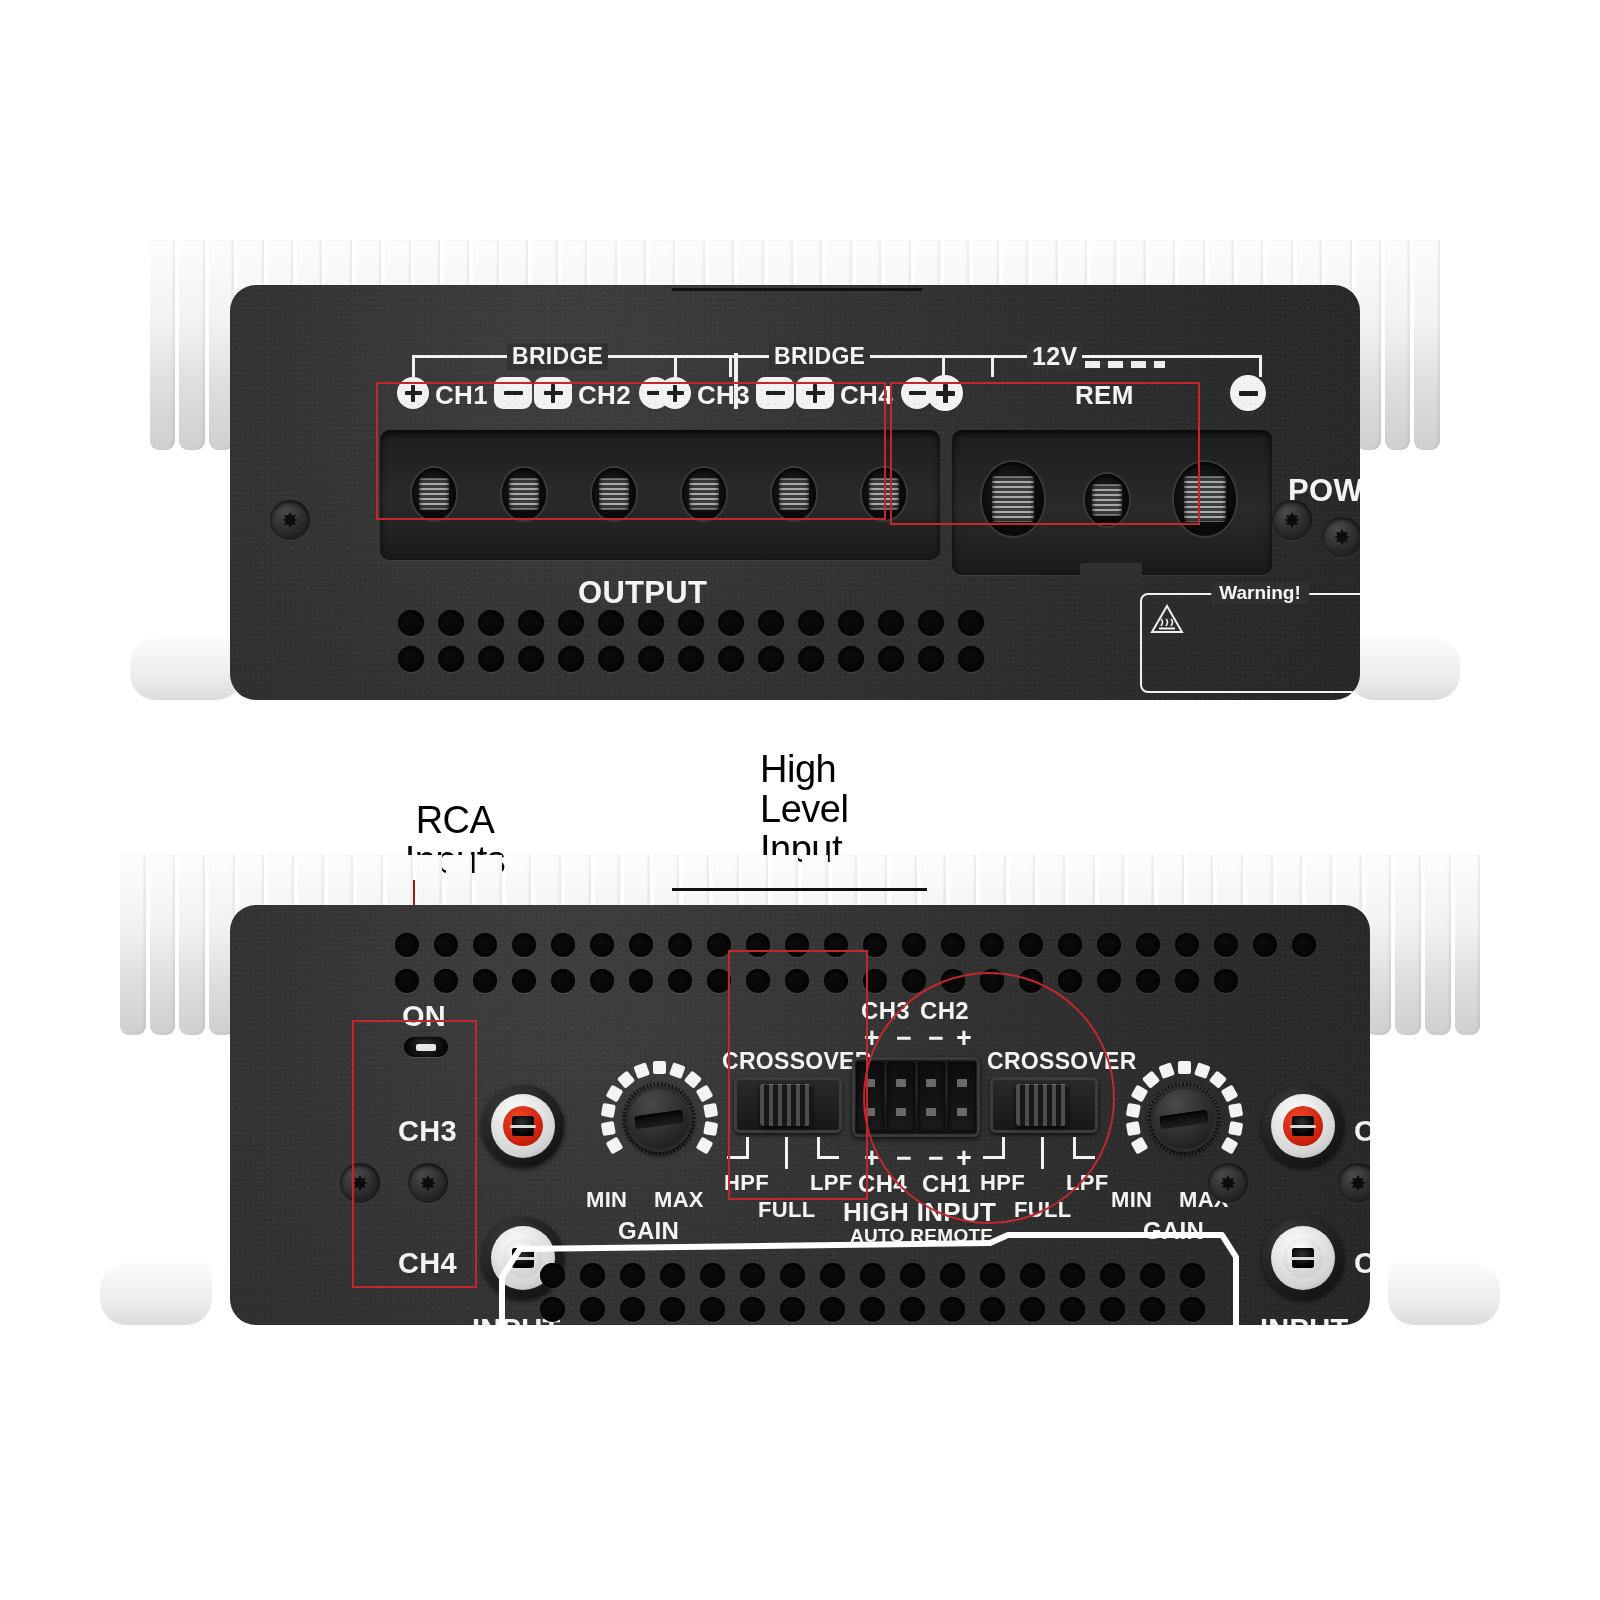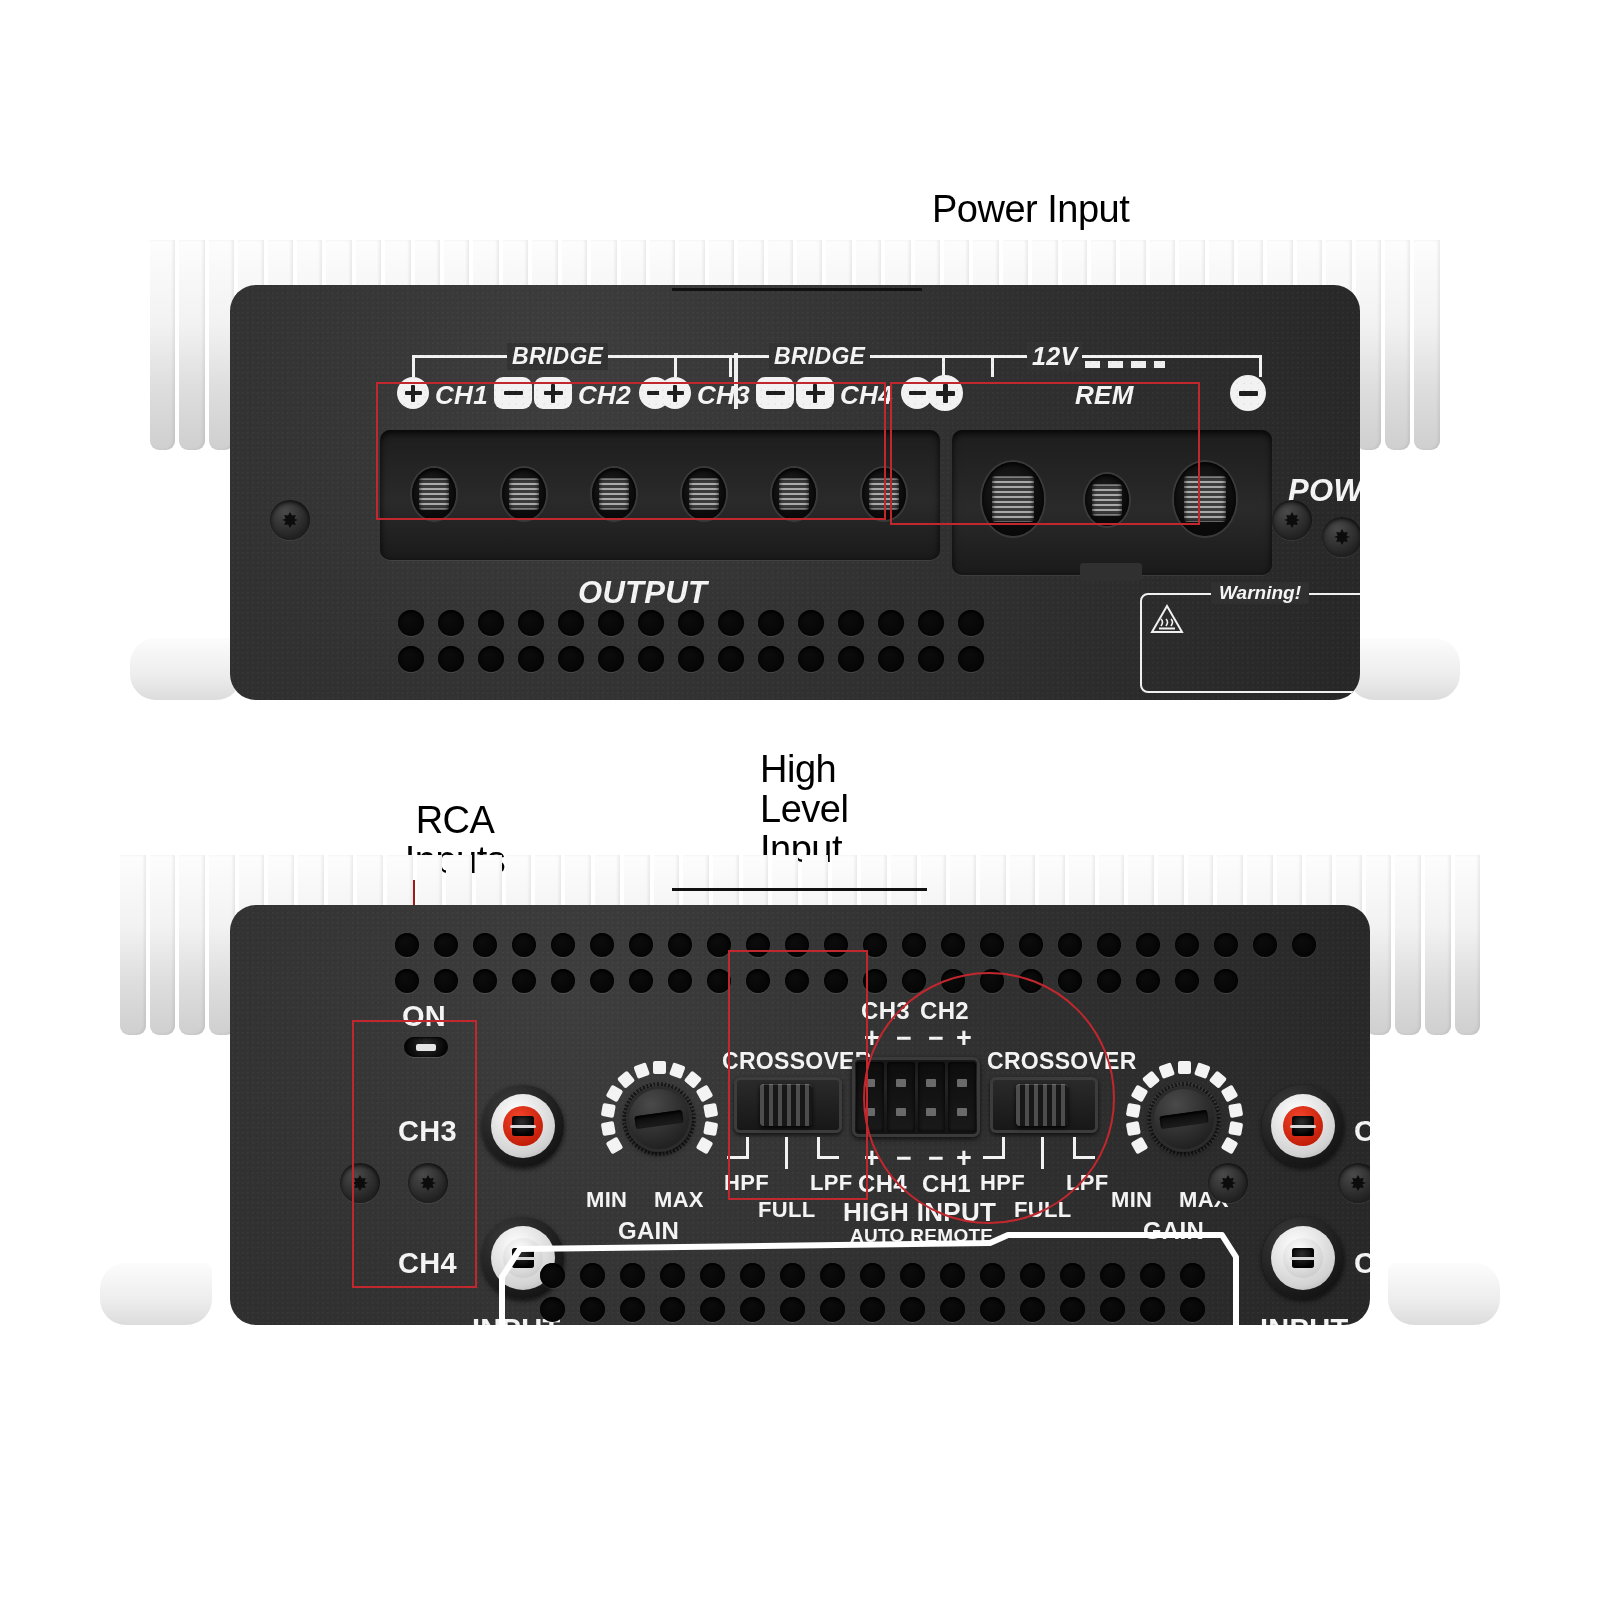--- a/index.html
+++ b/index.html
@@ -282,26 +282,25 @@
   .whiteline { position:absolute; z-index:6; }
   .blackline { position:absolute; background:#111; z-index:7; }
 </style>
 </head>
 <body>
 
 <div class="stage">
 
   <div class="leader" style="left:630px; top:240px; height:140px;"></div>
 
-  <div class="callout" style="left:932px; top:190px; width:260px; text-align:left;">Power Input</div>
   <div class="leader" style="left:1070px; top:240px; height:145px;"></div>
 
   <div class="blackline" style="left:672px; top:288px; width:250px; height:3px;"></div>
 
-  <div class="amp" style="left:130px; top:240px; width:1330px; height:460px;font-style:italic;">
+  <div class="amp" style="left:130px; top:240px; width:1330px; height:460px;">
 
     <div class="heatsink" style="left:0; top:0; width:100%; height:210px;">
       <div class="fins" style="padding:0 18px;">
         <div class="fin"></div>
           <div class="fin"></div>
           <div class="fin"></div>
           <div class="fin"></div>
         <div class="fin"></div>
           <div class="fin"></div>
           <div class="fin"></div>

